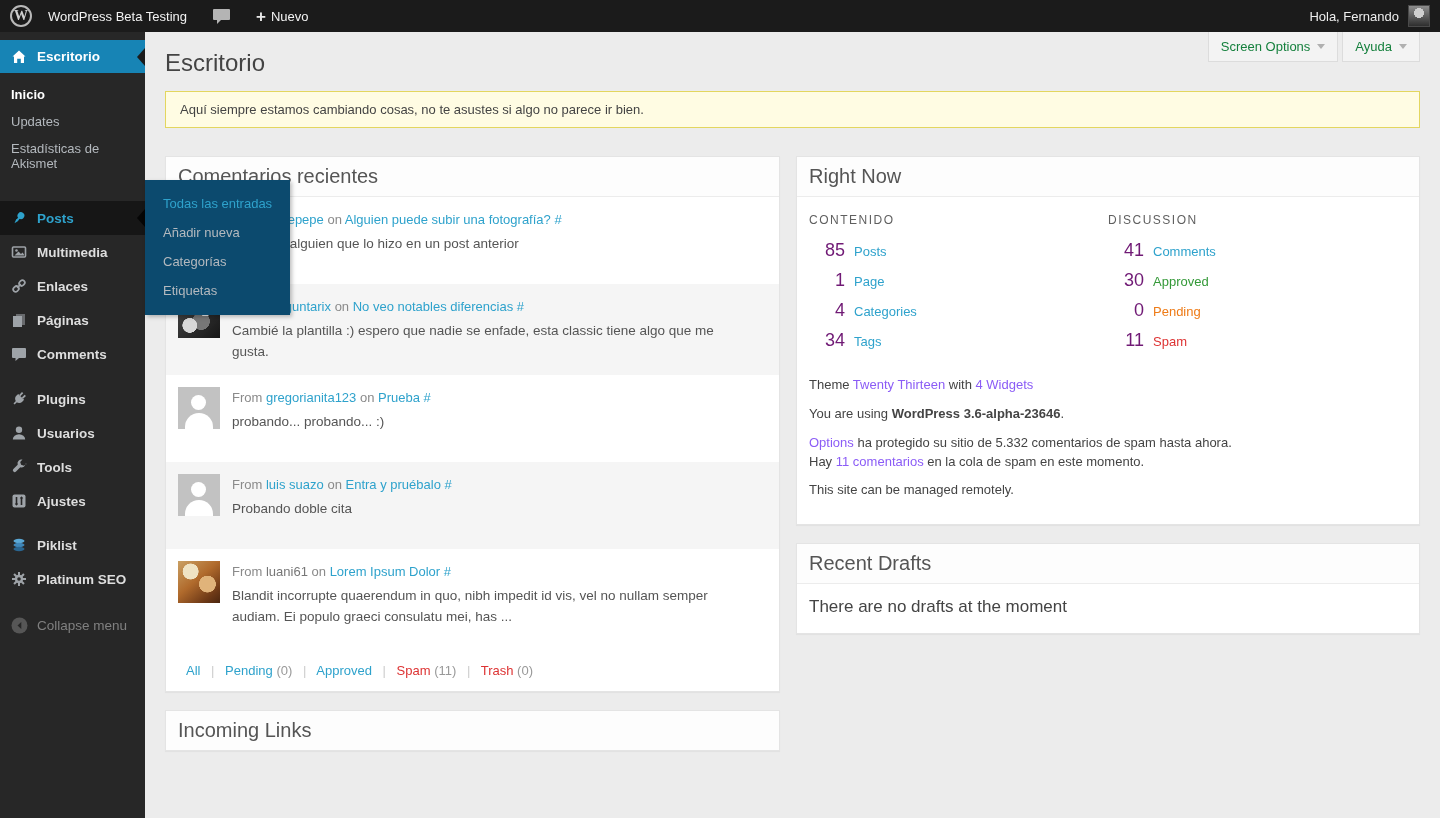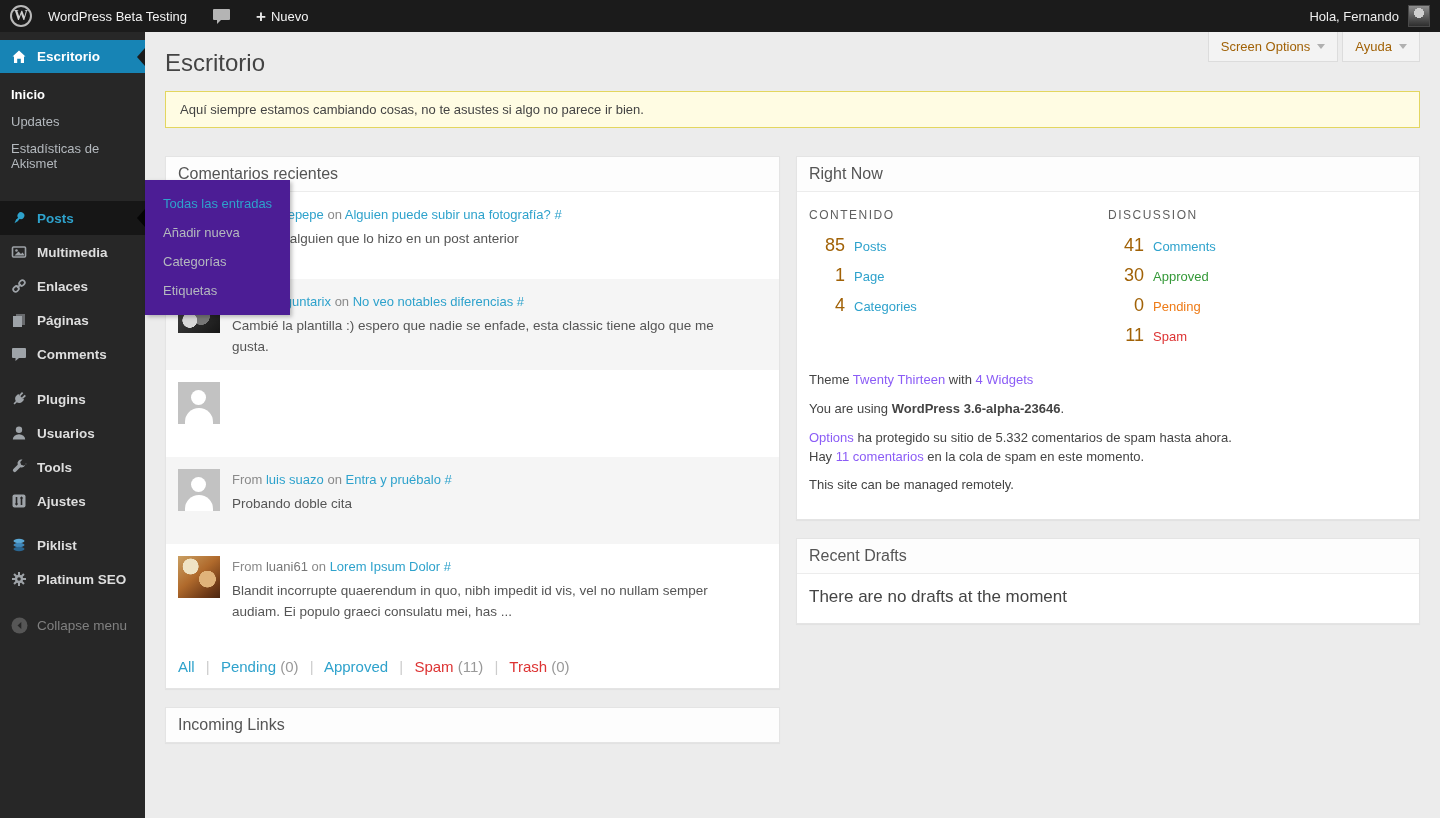--- a/index.html
+++ b/index.html
@@ -39,44 +39,44 @@
   .m-item.hovered::after { content:""; position:absolute; right:0; top:50%; margin-top:-9px;
     border-top:9px solid transparent; border-bottom:9px solid transparent;
     border-right:8px solid #050505; }
   .submenu-inline { padding:8px 0 10px 0; }
   .submenu-inline .s-item { padding:6px 6px 6px 11px; font-size:13px; color:#b4b9be; cursor:pointer; }
   .submenu-inline .s-item.current { color:#fff; font-weight:bold; }
   .m-gap14 { height:14px; } .m-gap11 { height:11px; } .m-gap10 { height:10px; } .m-gap12 { height:12px; }
   .collapse-item { color:#808080; font-weight:400; }
 
   
-  .flyout { position:fixed; left:145px; top:180px; width:145px; background:#4c1d95;
+  .flyout { position:fixed; left:145px; top:180px; width:145px; background:#0c4a6e;
     z-index:90; padding:9px 0 10px 0; box-shadow:2px 2px 4px rgba(0,0,0,0.25); }
   .flyout .f-item { padding:7px 6px 7px 18px; font-size:13px; color:#b4b9be; cursor:pointer; }
   .flyout .f-item.current { color:#2ea2cc; }
 
   
   .main { margin-left:145px; padding-top:32px; min-height:818px; position:relative; }
   .top-tabs { position:absolute; top:32px; right:20px; display:flex; gap:4px; }
   .tab-btn { background:#f3f3f3; border:1px solid #dcdcdc; border-top:none; padding:7px 12px;
-    font-size:13px; color:#a16207; display:flex; align-items:center; gap:7px; cursor:pointer; }
+    font-size:13px; color:#15803d; display:flex; align-items:center; gap:7px; cursor:pointer; }
   .tri-down { width:0; height:0; border-left:4px solid transparent; border-right:4px solid transparent;
     border-top:5px solid #b0b0b0; display:inline-block; }
 
   h1.page-title { margin:0; padding:17px 0 0 20px; font-size:24px; font-weight:400; color:#444; }
   .notice { margin:14px 20px 0 20px; background:#fffce3; border:1px solid #e3d65f;
     padding:10px 14px; font-size:13px; color:#444; }
 
   .columns { display:flex; gap:16px; padding:0 20px; margin-top:28px; align-items:flex-start; }
   .col-left { width:615px; flex:none; }
   .col-right { flex:1; }
 
   .widget { background:#fff; border:1px solid #e4e4e4; box-shadow:0 1px 1px rgba(0,0,0,0.04);
     margin-bottom:18px; }
-  .widget-header { padding:8px 12px; font-size:16px; color:#555; background:#fdfdfd;
+  .widget-header { padding:8px 12px; font-size:20px; color:#555; background:#fdfdfd;
     border-bottom:1px solid #ececec; cursor:pointer; }
   .widget-header.solo { border-bottom:none; }
 
   
   .comment { display:flex; gap:12px; padding:12px; min-height:87px; }
   .comment.alt { background:#f5f5f5; }
   .comment.tall { min-height:101px; }
   .avatar { width:42px; height:42px; flex:none; position:relative; overflow:hidden; }
   .avatar-default { background:#c2c2c2; }
   .avatar-default::before { content:""; position:absolute; width:15px; height:15px;
@@ -92,32 +92,32 @@
   .avatar-painting { background:
       radial-gradient(circle at 30% 25%, #efe3c4 0 18%, transparent 19%),
       radial-gradient(circle at 70% 55%, #e0b37a 0 22%, transparent 23%),
       linear-gradient(140deg,#caa063 0%, #b06a2c 45%, #6f3a17 80%, #4b2610 100%); }
   .c-body { font-size:13px; }
   .c-meta { color:#8a8a8a; margin:3px 0 7px 0; }
   .c-meta a, a.blue { color:#2ea2cc; text-decoration:none; cursor:pointer; }
   .c-meta .plain-author { color:#777; }
   .c-excerpt { color:#555; font-size:13.5px; line-height:1.55; max-width:520px; }
 
-  .filters { padding:13px 12px; font-size:15px; }
+  .filters { padding:13px 20px; font-size:13px; }
   .filters a { text-decoration:none; cursor:pointer; }
   .filters .f-blue { color:#2ea2cc; } .filters .f-red { color:#dd3333; }
   .filters .count { color:#999; } .filters .sep { color:#ccc; margin:0 7px; }
 
   
   .rn-cols { display:flex; padding:16px 12px 2px 12px; }
   .rn-col { width:50%; }
   .rn-h { font-size:12px; letter-spacing:1.5px; color:#5f5f5f; margin-bottom:13px; }
   .rn-row { margin-bottom:9px; font-size:13px; text-decoration:none; display:block; cursor:pointer; }
   .rn-num { display:inline-block; width:36px; text-align:right; font-size:18px;
-    color:#a16207; margin-right:9px; }
+    color:#701a75; margin-right:9px; }
   .rn-label { color:#2ea2cc; }
   .rn-label.green { color:#349938; } .rn-label.orange { color:#ee7b17; } .rn-label.red { color:#dd3333; }
   .rn-text { padding:4px 12px 14px 12px; font-size:13px; color:#444; }
   .rn-text p { margin:10px 0; line-height:1.45; }
   .rn-text a { color:#8b5cf6; text-decoration:none; cursor:pointer;text-align:right; }
   .rn-text b { font-weight:bold; }
 
   .drafts-body { padding:13px 12px 16px 12px; font-size:17px; color:#444; }
 </style>
 </head>
@@ -370,20 +370,30 @@
               <span>on</span>
               <a>No veo notables diferencias</a>
               <a>#</a>
             </div>
             <div class="c-excerpt">Cambié la plantilla :) espero que nadie se enfade, esta classic tiene algo que me gusta.</div>
           </div>
         </div>
 
         <div class="comment">
           <div class="avatar avatar-default"></div>
+          <div class="c-body">
+            <div class="c-meta">
+              <span>From</span>
+              <a>gregorianita123</a>
+              <span>on</span>
+              <a>Prueba</a>
+              <a>#</a>
+            </div>
+            <div class="c-excerpt">probando... probando... :)</div>
+          </div>
         </div>
 
         <div class="comment alt">
           <div class="avatar avatar-default"></div>
           <div class="c-body">
             <div class="c-meta">
               <span>From</span>
               <a>luis suazo</a>
               <span>on</span>
               <a>Entra y pruébalo</a>
@@ -434,20 +444,22 @@
 
         <div class="rn-cols">
           <div class="rn-col">
             <div class="rn-h">CONTENIDO</div>
             <a class="rn-row">
               <span class="rn-num">85</span><span class="rn-label">Posts</span></a>
             <a class="rn-row">
               <span class="rn-num">1</span><span class="rn-label">Page</span></a>
             <a class="rn-row">
               <span class="rn-num">4</span><span class="rn-label">Categories</span></a>
+            <a class="rn-row">
+              <span class="rn-num">34</span><span class="rn-label">Tags</span></a>
           </div>
           <div class="rn-col">
             <div class="rn-h">DISCUSSION</div>
             <a class="rn-row">
               <span class="rn-num">41</span><span class="rn-label">Comments</span></a>
             <a class="rn-row">
               <span class="rn-num">30</span><span class="rn-label green">Approved</span></a>
             <a class="rn-row">
               <span class="rn-num">0</span><span class="rn-label orange">Pending</span></a>
             <a class="rn-row">

